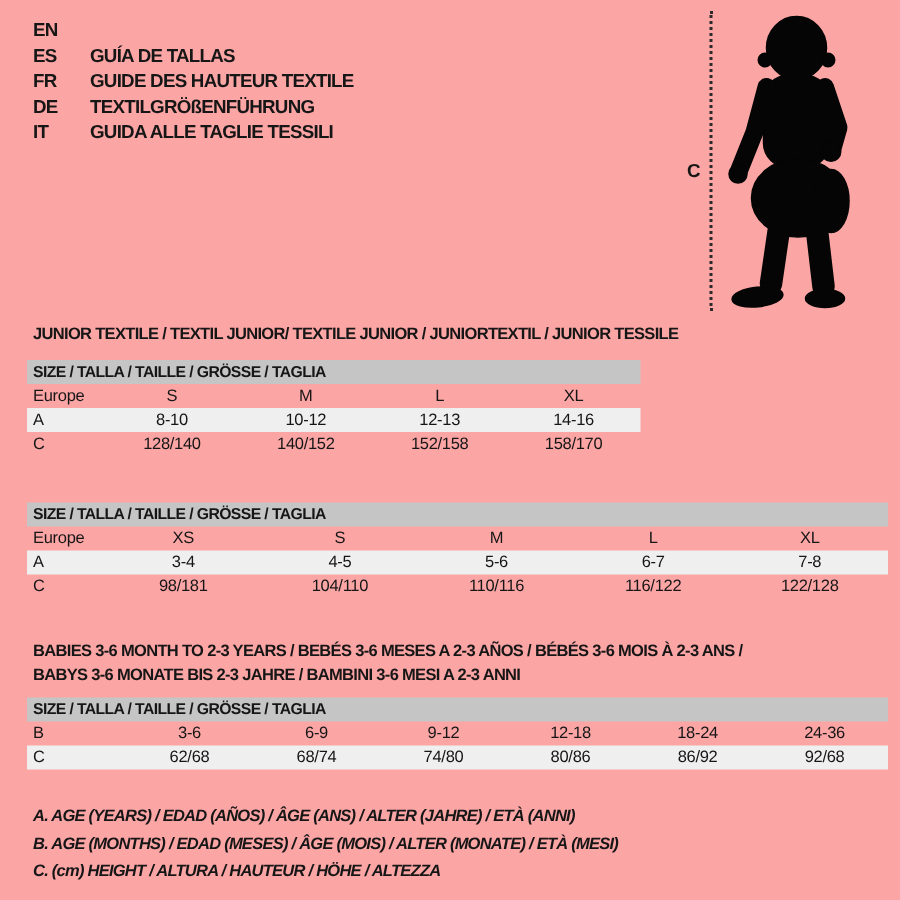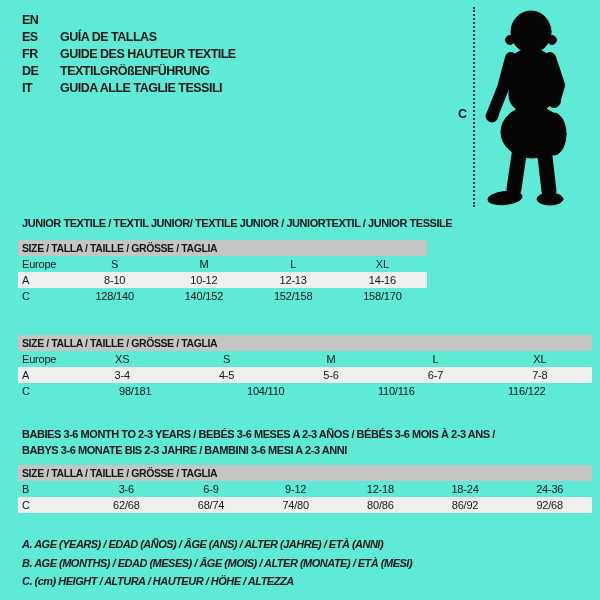--- a/index.html
+++ b/index.html
@@ -1,17 +1,17 @@
 <!DOCTYPE html>
 <html><head>
 <meta charset="utf-8">
 <style>
   html,body{margin:0;padding:0;background:#ffffff;}
   .canvas{
-    position:relative;width:600px;height:600px;background:#5eead4;overflow:hidden;
+    position:relative;width:600px;height:600px;background:#fca5a5;overflow:hidden;
     font-family:"Liberation Sans",sans-serif;color:#161616;
   }
   
   .lang-block{position:absolute;top:12px;left:22px;}
   .lang-row{display:flex;font-weight:bold;font-size:12.5px;line-height:17px;letter-spacing:-0.5px;}
   .lang-code{width:38px;}
   
   .dotted-line{position:absolute;left:473px;top:7px;height:200px;border-left:2.5px dotted #2b2b2b;}
   .c-label{position:absolute;left:458px;top:107px;font-weight:bold;font-size:12.5px;}
   .baby{position:absolute;left:480px;top:0px;width:120px;height:210px;}
@@ -127,20 +127,21 @@
       <span class="tcell">5-6</span>
       <span class="tcell">6-7</span>
       <span class="tcell">7-8</span>
     </div>
     <div class="trow">
       <span class="tlabel">C</span>
       <span class="tcell">98/181</span>
       <span class="tcell">104/110</span>
       <span class="tcell">110/116</span>
       <span class="tcell">116/122</span>
+      <span class="tcell">122/128</span>
     </div>
   </section>
 
   <section class="sec sec3">
     <div class="sec-title sec-title2">
       <div>BABIES 3-6 MONTH TO 2-3 YEARS / BEBÉS 3-6 MESES A 2-3 AÑOS / BÉBÉS 3-6 MOIS À 2-3 ANS /</div>
       <div>BABYS 3-6 MONATE BIS 2-3 JAHRE / BAMBINI 3-6 MESI A 2-3 ANNI</div>
     </div>
     <div class="band">SIZE / TALLA / TAILLE / GRÖSSE / TAGLIA</div>
     <div class="trow">

